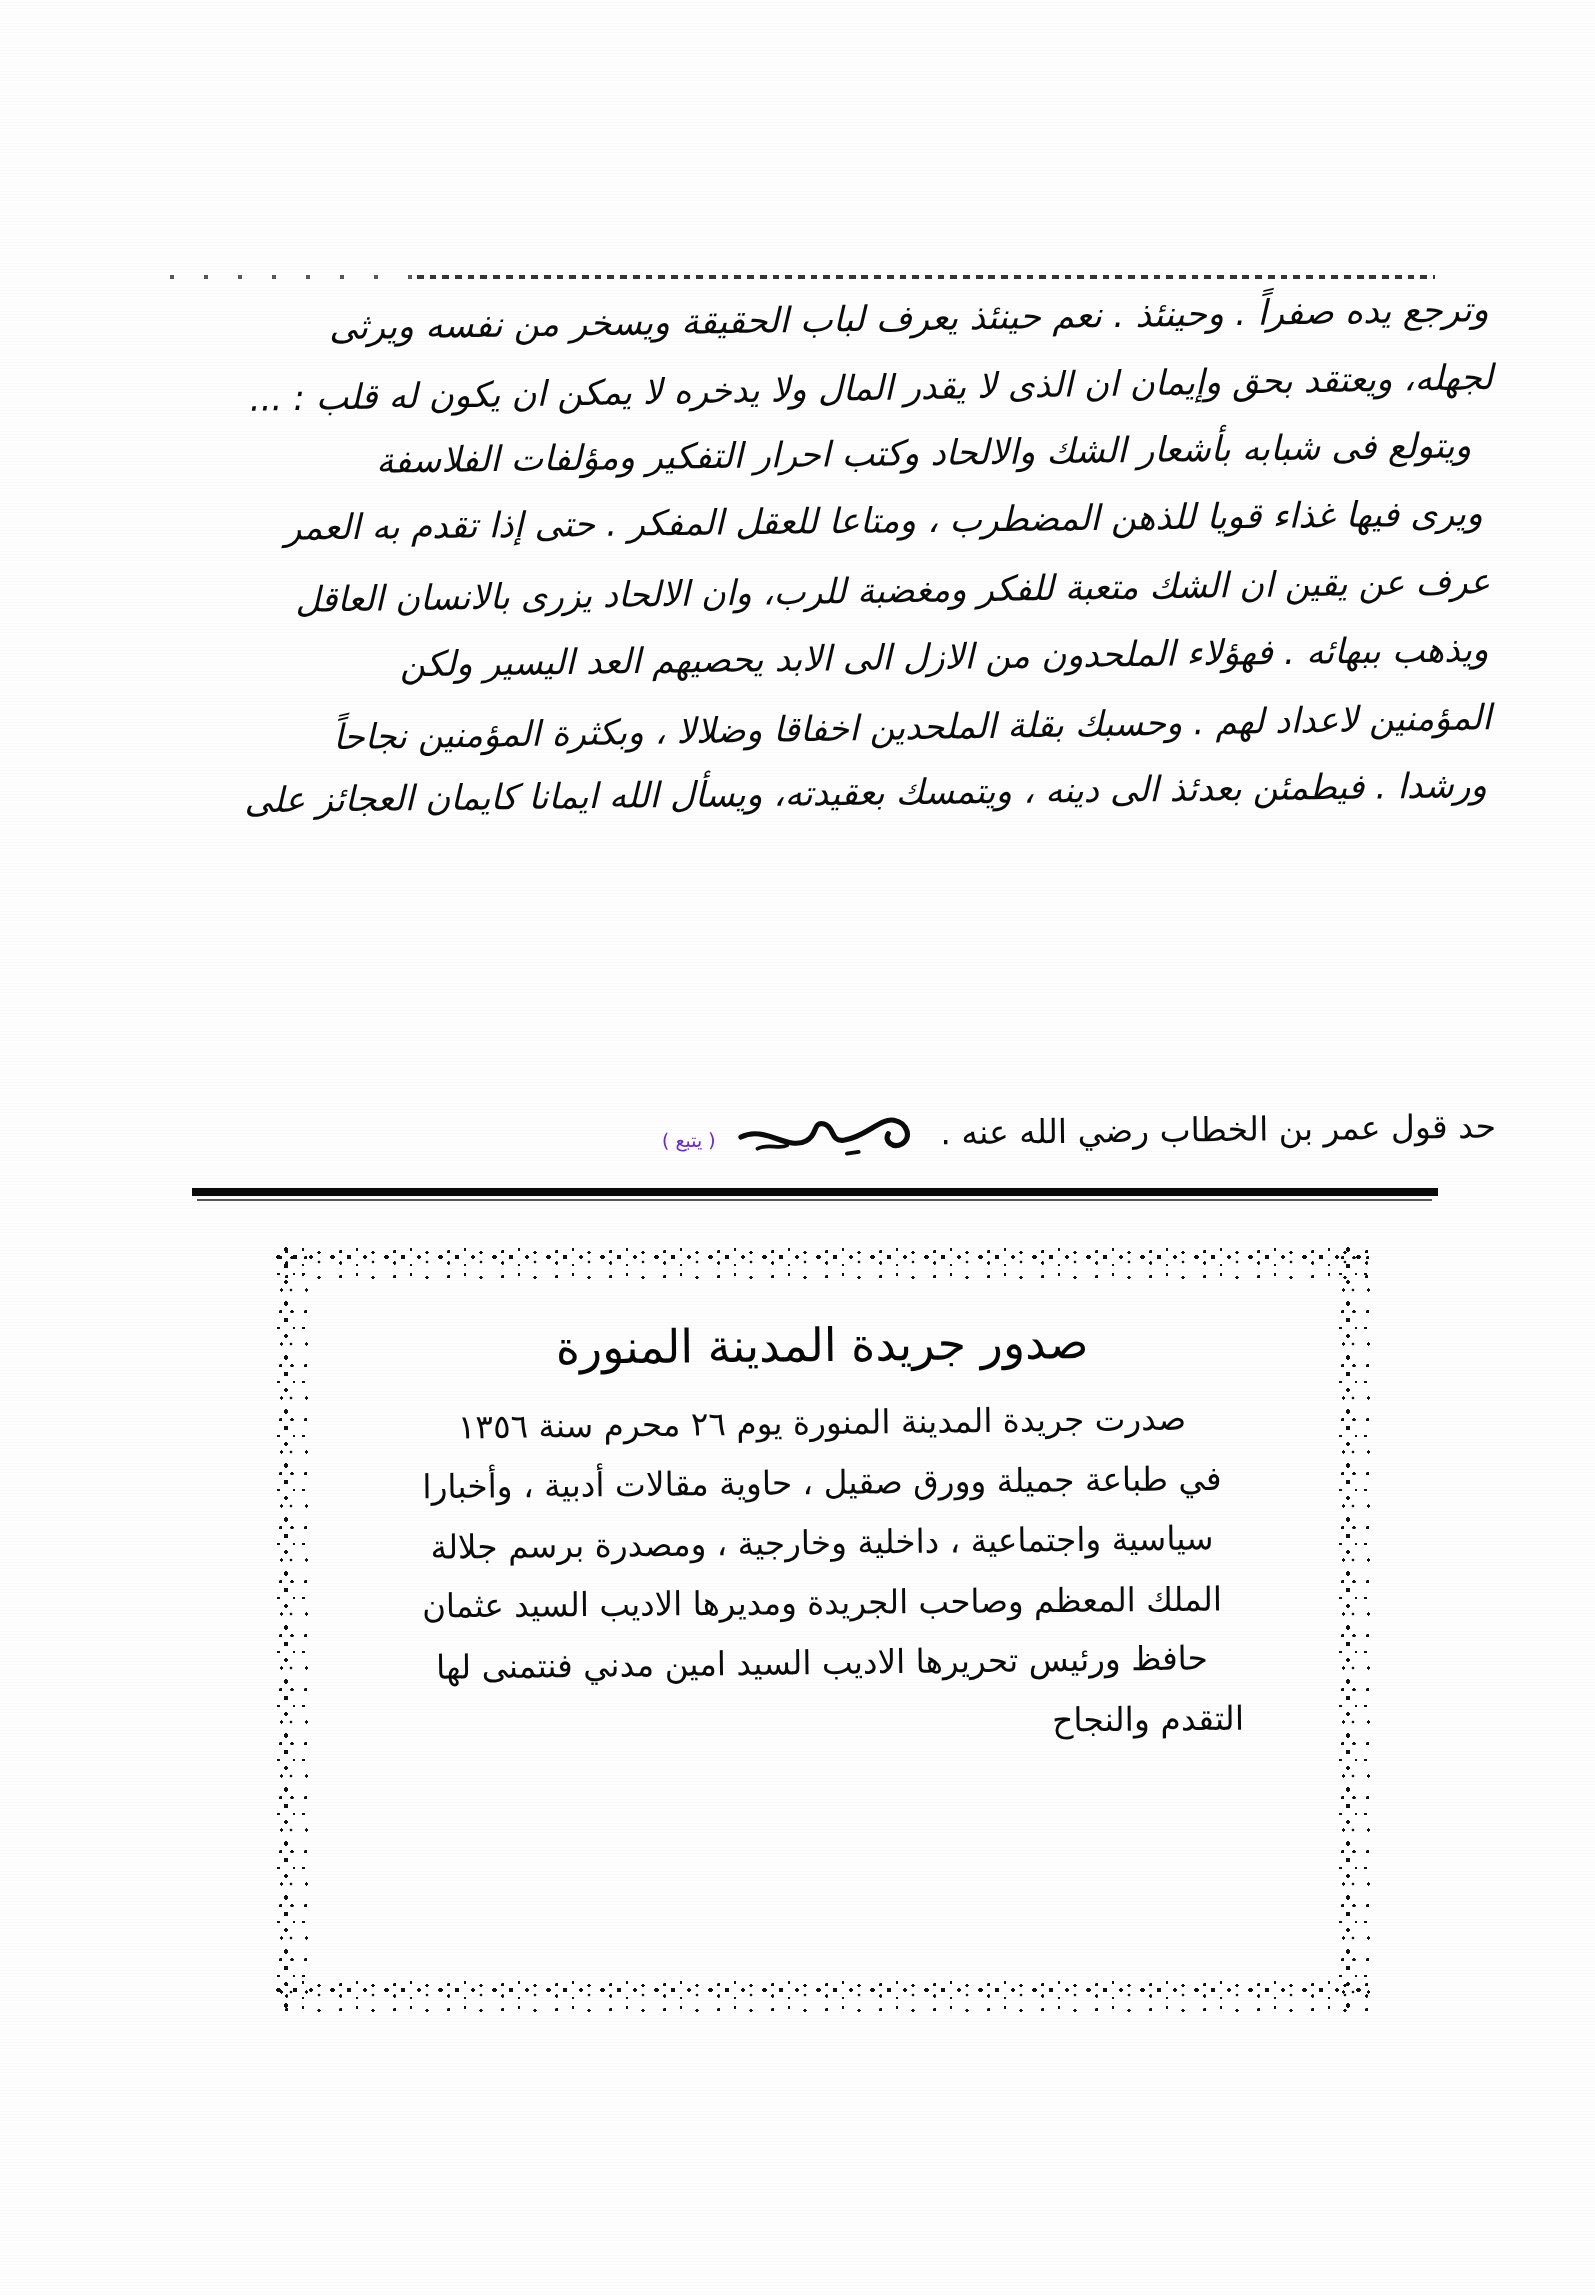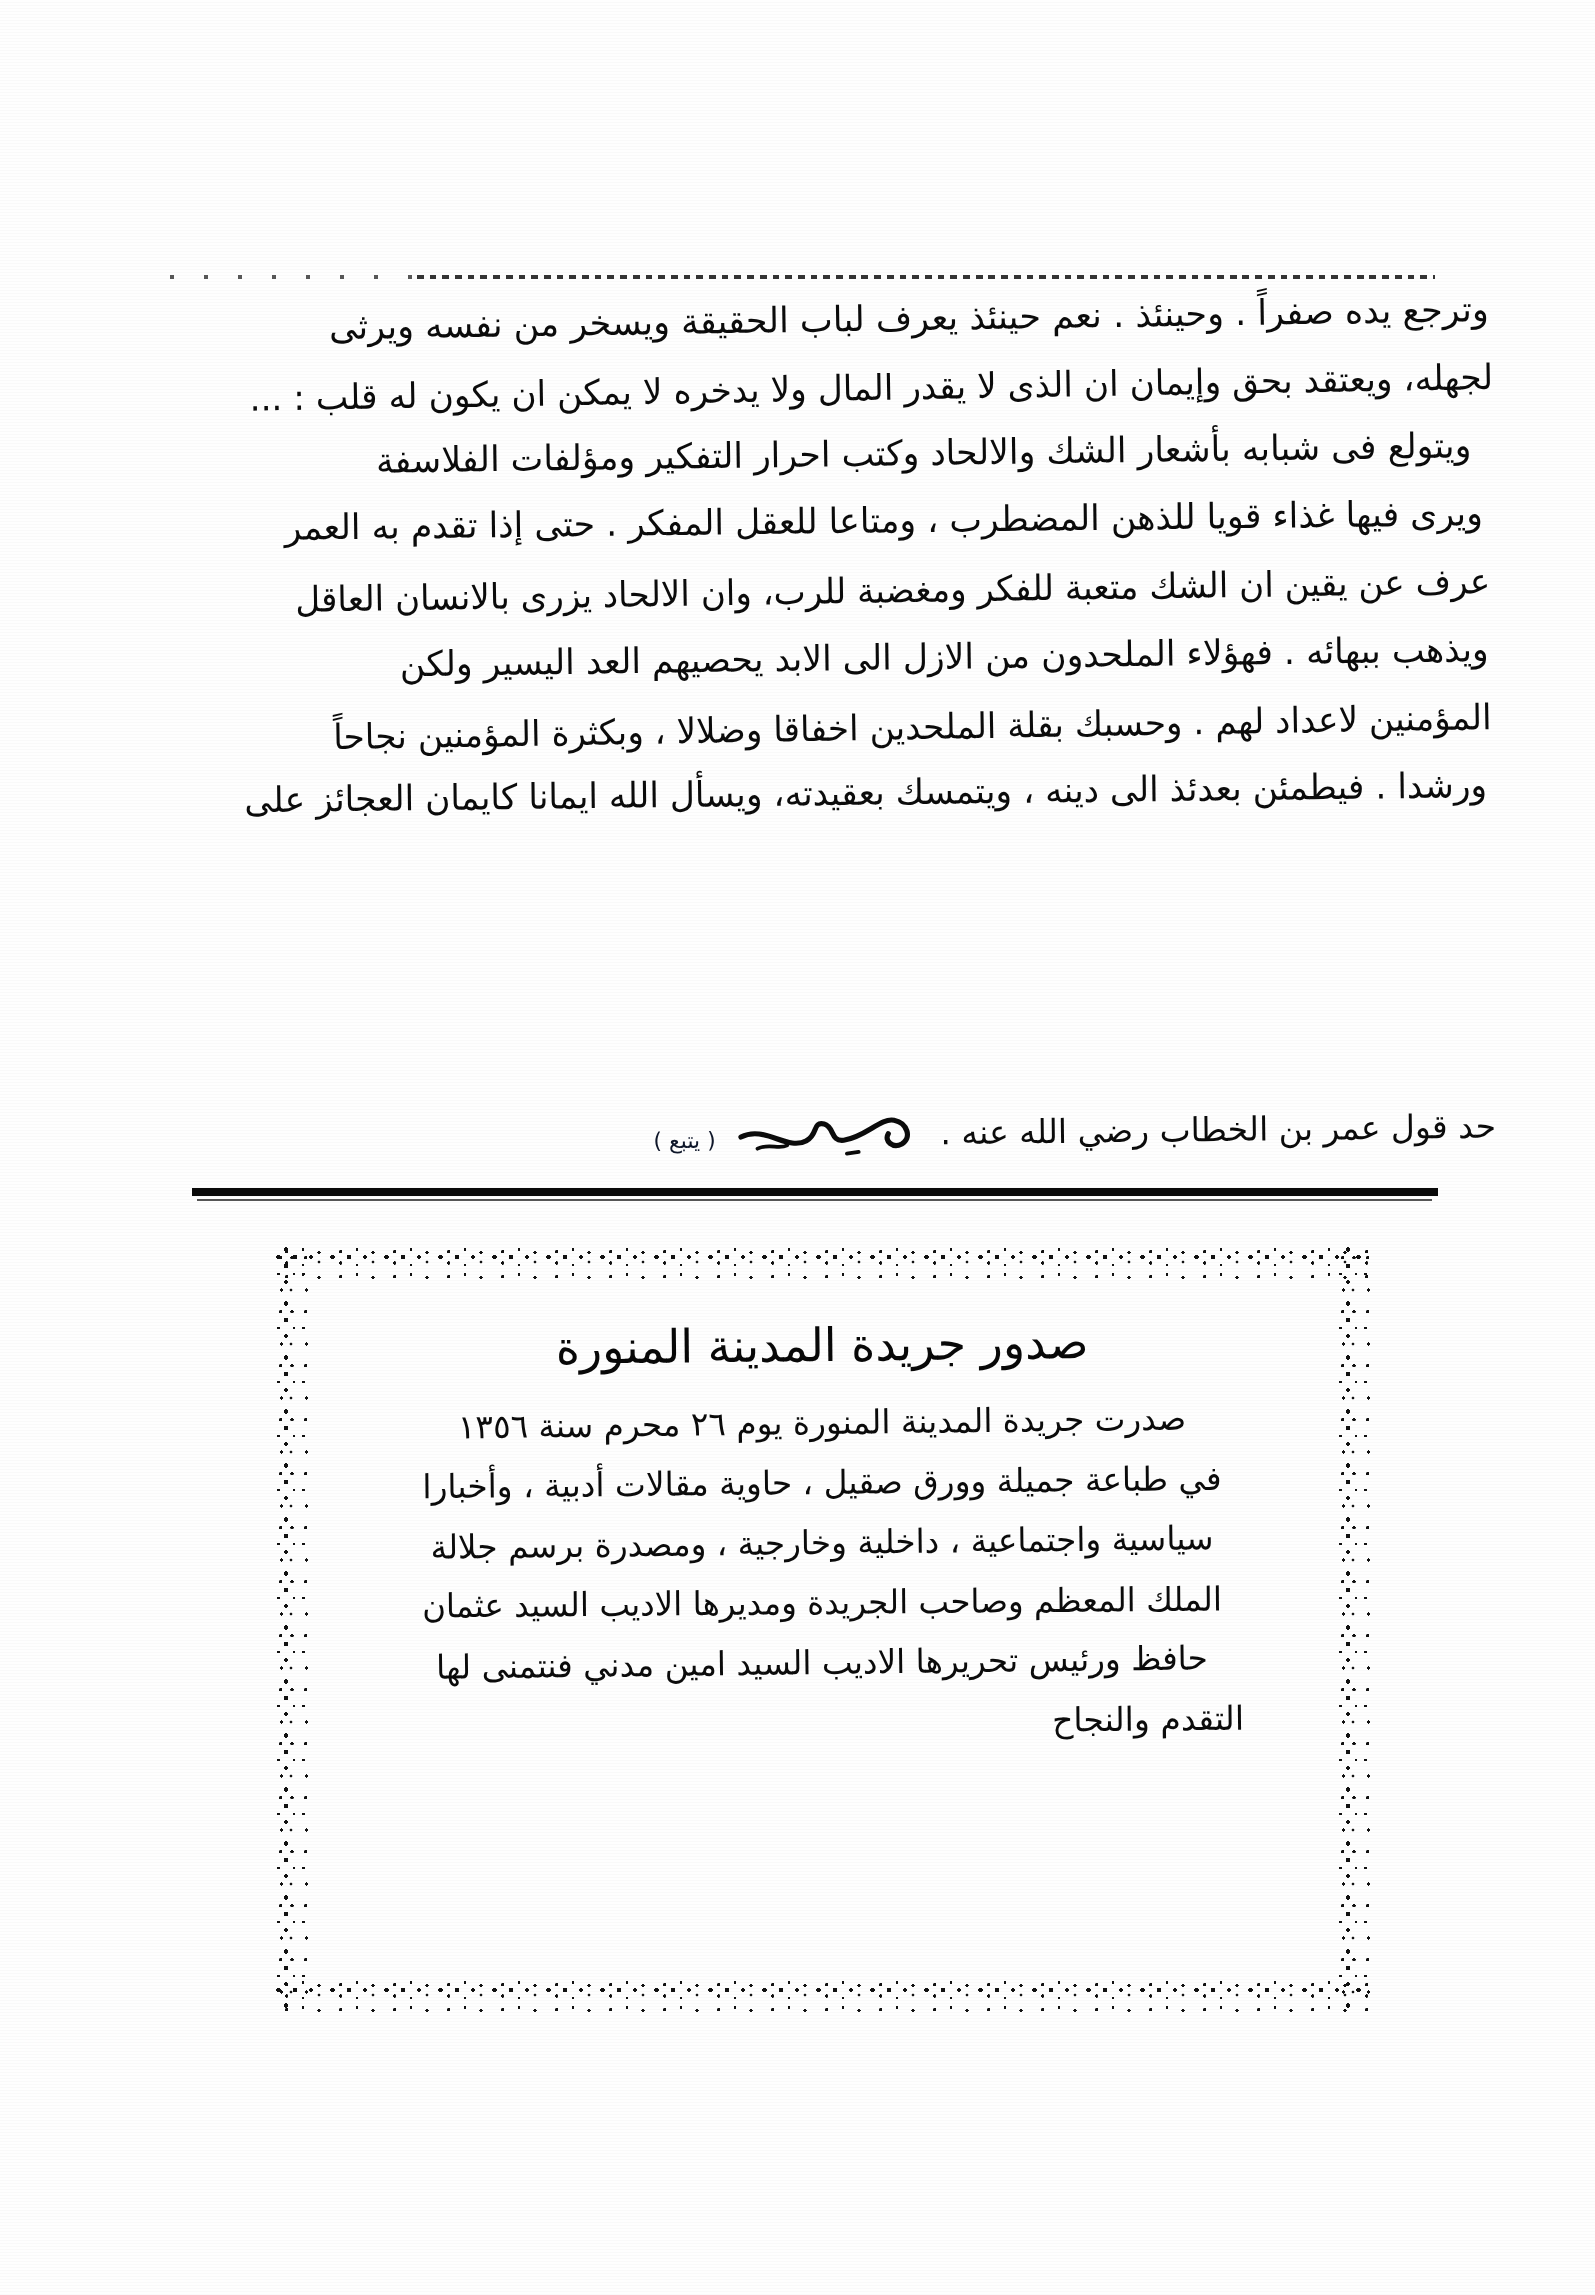--- a/index.html
+++ b/index.html
@@ -45,20 +45,21 @@
   }
 
   
   .body-block {
     position: absolute;
     left: 112px;
     top: 292px;
     width: 1384px;
     direction: rtl;
     text-align: justify;
+    font-style: italic;
   }
   .hline {
     display: block;
     font-family: "DejaVu Sans", sans-serif;
     font-size: 35px;
     line-height: 1.0;
     color: #0b0b0b;
     margin-bottom: 33px;
     white-space: nowrap;
     transform-origin: right center;
@@ -91,22 +92,22 @@
   .signature {
     display: inline-block;
     width: 186px;
     height: 64px;
     position: relative;
     flex: none;
   }
   .signature svg { display: block; }
 
   .follows {
-    font-size: 22px;
-    color: #0f172a;
+    font-size: 19px;
+    color: #6d28d9;
     direction: rtl;
     flex: none;
     transform: translateY(4.5px);
   }
 
   
   .divider {
     position: absolute;
     left: 192px;
     top: 1188px;

